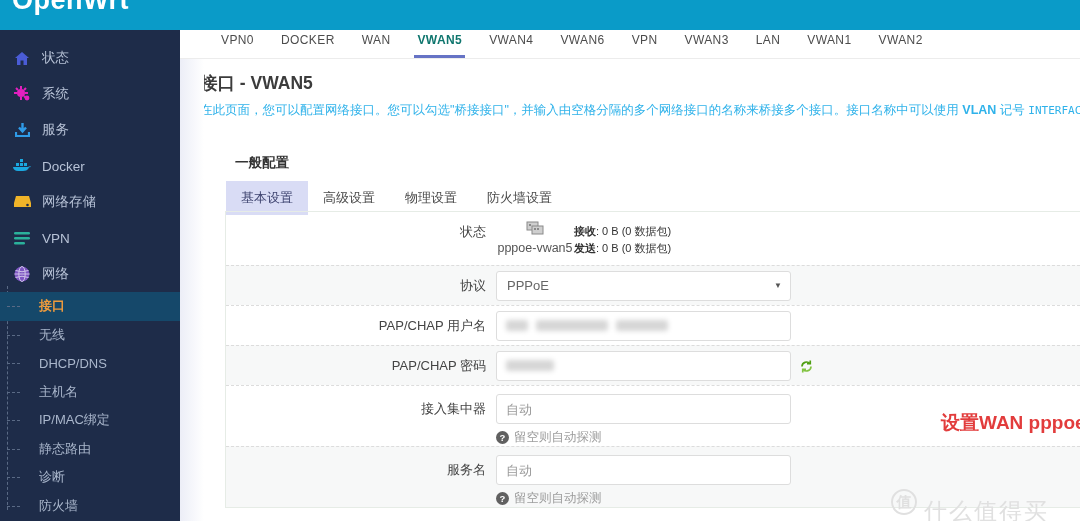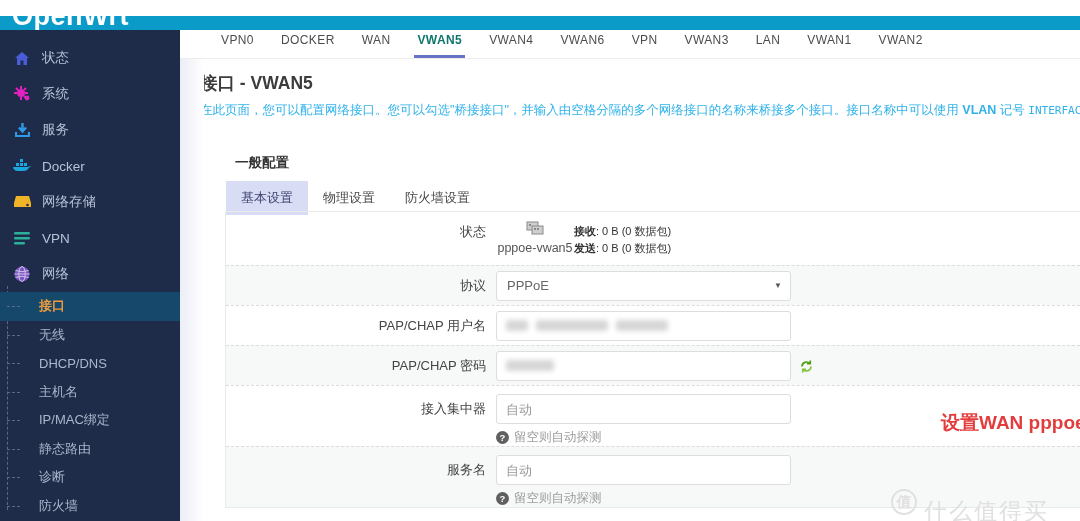--- a/index.html
+++ b/index.html
@@ -1,21 +1,21 @@
 <!DOCTYPE html>
 <html><head>
 <meta charset="utf-8">
 <style>
   * { margin:0; padding:0; box-sizing:border-box; }
   html,body { width:1080px; height:521px; overflow:hidden; background:#fff;
     font-family:"Liberation Sans","DejaVu Sans",sans-serif; }
 
   
-  .header { position:absolute; left:0; top:0; width:1080px; height:14px;
-    background:#0a9bc8; overflow:hidden; z-index:30;margin-top:16px; }
+  .header { position:absolute; left:0; top:0; width:1080px; height:30px;
+    background:#0a9bc8; overflow:hidden; z-index:30; }
   .logo { position:absolute; left:12px; top:-15px; color:#fff; font-size:27px;
     font-weight:bold; letter-spacing:.5px; }
 
   
   .sidebar { position:absolute; left:0; top:22px; width:180px; height:499px;
     background:#1e2c49; z-index:20; padding-top:18px; }
   .menu-item { height:36px; display:flex; align-items:center; padding-left:13px;
     color:#b7c2d6; font-size:13.5px; cursor:pointer; }
   .menu-item .mi-icon { width:18px; height:16px; margin-right:11px; display:flex;
     align-items:center; justify-content:center; }
@@ -278,20 +278,21 @@
 </div>
 
 <div class="content">
   <h1 class="page-title">接口 - VWAN5</h1>
   <p class="page-desc"><span>在此页面，您可以配置网络接口。您可以勾选"桥接接口"，并输入由空格分隔的多个网络接口的名称来桥接多个接口。接口名称中可以使用 </span><span class="vlan">VLAN</span><span> 记号 </span><span class="mono">INTERFACE.VLANNR</span></p>
 
   <div class="section-title">一般配置</div>
 
   <div class="subtabs">
     <div class="subtab active"><span>基本设置</span></div>
+    <div class="subtab"><span>高级设置</span></div>
     <div class="subtab"><span>物理设置</span></div>
     <div class="subtab"><span>防火墙设置</span></div>
   </div>
 
   <div class="ftable">
 
     <div class="frow row-status">
       <div class="flabel">状态</div>
       <div class="fvalue">
         <div class="status-wrap">

